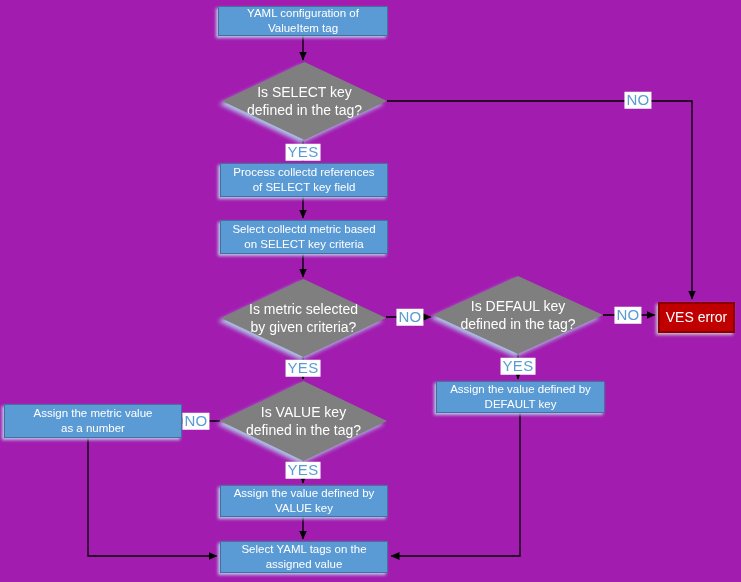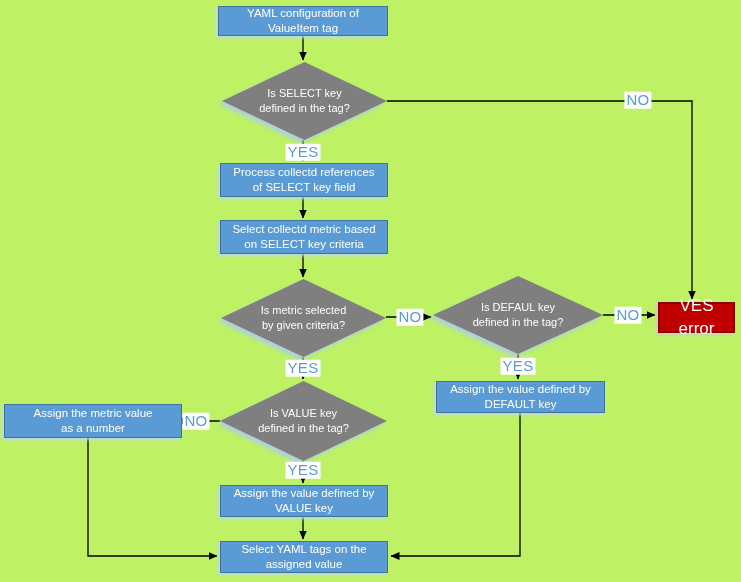--- a/index.html
+++ b/index.html
@@ -9,21 +9,21 @@
     --error-fill: #C00000;
     --error-border: #8B0000;
     --edge-label-color: #5B9BD5;
     --connector-color: #000000;
   }
   html, body { margin: 0; padding: 0; background: #ffffff; }
   .canvas {
     position: relative;
     width: 741px;
     height: 582px;
-    background: #bef264;
+    background: #a21caf;
     font-family: "Liberation Sans", sans-serif;
     overflow: hidden;
   }
   svg.edges { position: absolute; left: 0; top: 0; width: 741px; height: 582px; }
   path.edge { fill: none; stroke: var(--connector-color); stroke-width: 1.3; }
 
   .node {
     position: absolute;
     display: flex;
     align-items: center;
@@ -36,38 +36,38 @@
     box-sizing: border-box;
   }
   .process {
     background: var(--process-fill);
     border: 1px solid var(--process-border);
     box-shadow: -2px 2px 3px rgba(189,215,238,0.9);
   }
   .error {
     background: var(--error-fill);
     border: 2px solid var(--error-border);
-    font-size: 17px;
+    font-size: 14px;
     box-shadow: -2px 2px 3px rgba(205,205,205,0.9);
   }
   .decision-wrap {
     position: absolute;
     filter: drop-shadow(-3px 3px 2px rgba(174,203,232,0.95));
   }
   .decision {
     width: 100%; height: 100%;
     clip-path: polygon(50% 0, 100% 50%, 50% 100%, 0 50%);
     background: var(--decision-fill);
     display: flex;
     align-items: center;
     justify-content: center;
     text-align: center;
     color: #ffffff;
     white-space: pre-line;
-    font-size: 11px;
+    font-size: 14px;
     line-height: 1.32;
   }
   .edge-label {
     position: absolute;
     transform: translate(-50%, -50%);
     background: #ffffff;
     color: var(--edge-label-color);
     font-size: 15px;
     letter-spacing: 0.3px;
     padding: 0 2px;

